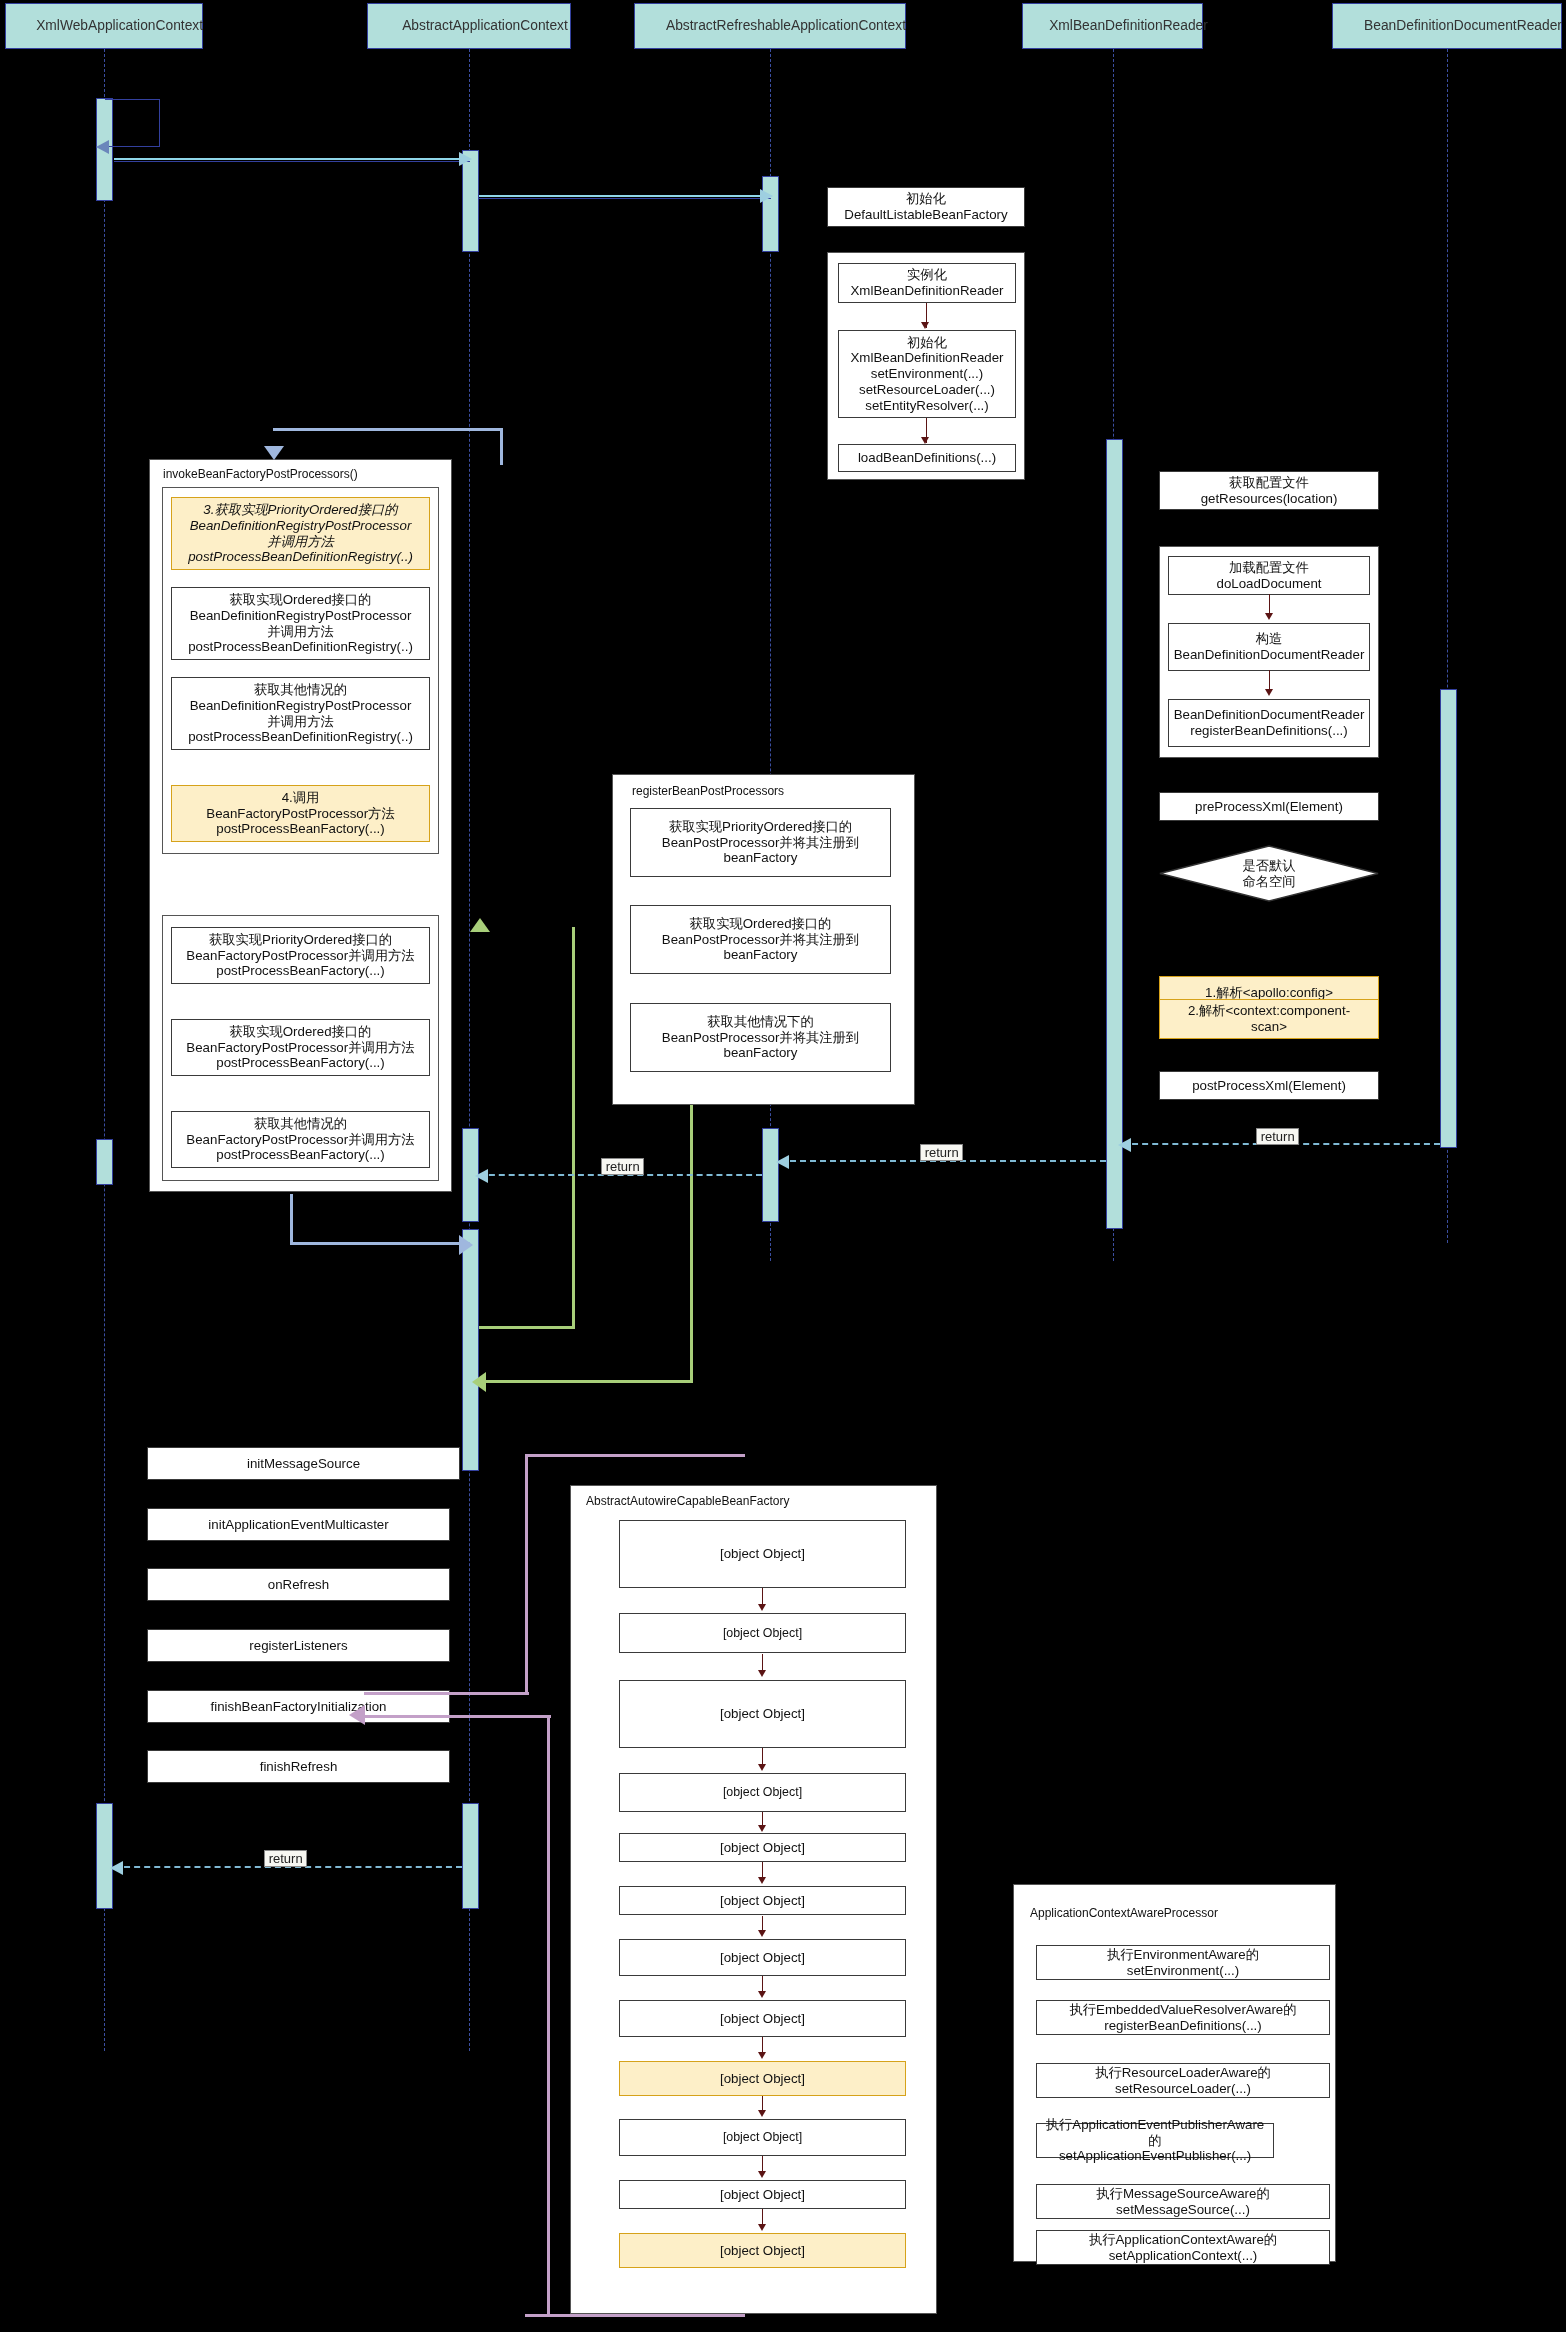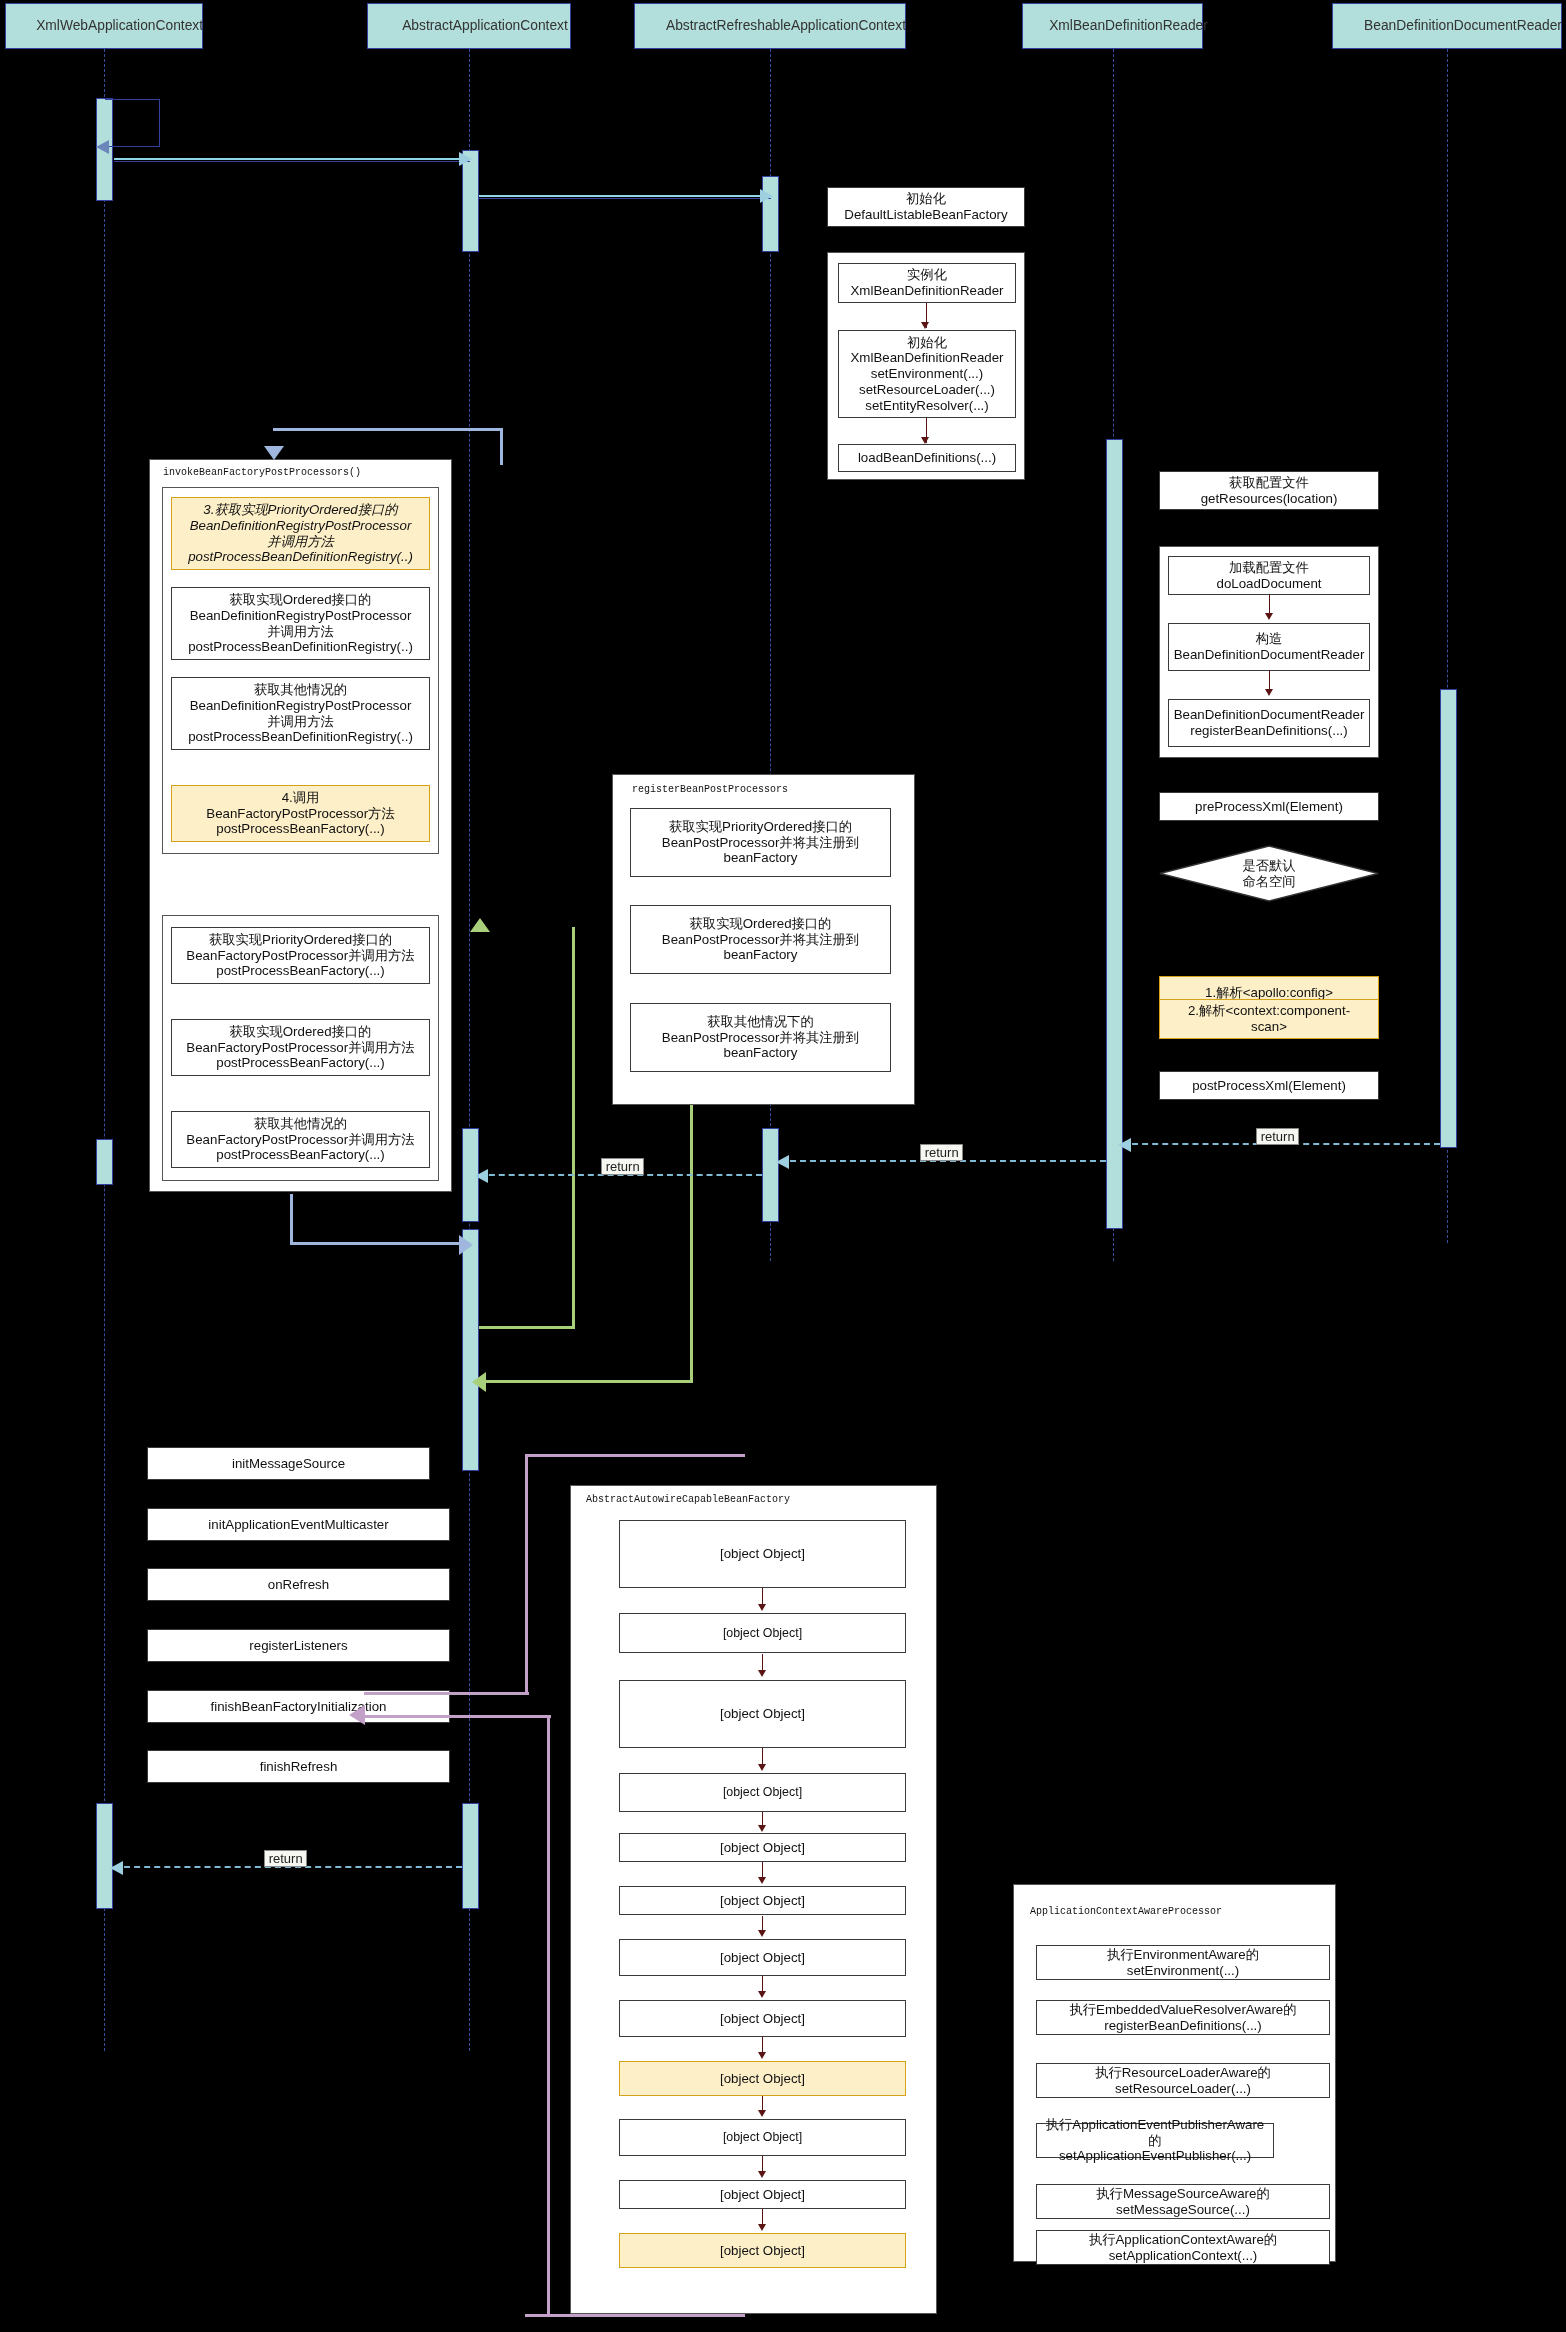--- a/index.html
+++ b/index.html
@@ -20,21 +20,21 @@
 
   
   .box{position:absolute;background:#fff;border:1.4px solid #3a3a3a;box-sizing:border-box;
        display:flex;align-items:center;justify-content:center;text-align:center;
        font-size:13.3px;line-height:1.18;color:#111;padding:1.8px 2.8px;}
   .box.hl{background:#fdefc8;border-color:#d6a21a;}
   .box.plain{border-width:0.9px;}
 
   
   .panel{position:absolute;background:#fff;border:0.9px solid #555;box-sizing:border-box;}
-  .panel-title{position:absolute;font-size:10px;color:#111;font-family:Liberation Mono, monospace;}
+  .panel-title{position:absolute;font-size:12px;color:#111;}
   .inner{position:absolute;border:0.9px solid #555;box-sizing:border-box;background:#fff;}
 
   
   .diamond{position:absolute;}
   .diamond .lbl{position:absolute;left:0;top:0;width:100%;height:100%;
       display:flex;flex-direction:column;align-items:center;justify-content:center;
       font-size:13.3px;line-height:1.2;color:#111;text-align:center;}
 
   
   .vconn{position:absolute;width:0;border-left:1.5px solid #5b1414;}
@@ -223,21 +223,21 @@
 
   <div class="route blue" style="left:290px;top:1194px;width:180px;height:51px;border-top:none;border-right:none;"></div>
   <div class="ahead" style="left:459px;top:1235px;border-top:10px solid transparent;border-bottom:10px solid transparent;border-left:14.7px solid #9fb7de;"></div>
 
   <div class="route green" style="left:479px;top:927px;width:96px;height:402px;border-top:none;border-left:none;"></div>
   <div class="ahead" style="left:470px;top:918px;border-left:10px solid transparent;border-right:10px solid transparent;border-bottom:14.7px solid #a8cf7a;"></div>
 
   <div class="route green" style="left:481px;top:1105px;width:212px;height:278px;border-top:none;border-left:none;"></div>
   <div class="ahead" style="left:472px;top:1372px;border-top:10px solid transparent;border-bottom:10px solid transparent;border-right:14.7px solid #a8cf7a;"></div>
 
-  <div class="box plain" style="left:147px;top:1447px;width:283px;height:33px;">initMessageSource</div>
+  <div class="box plain" style="left:147px;top:1447px;width:313px;height:33px;">initMessageSource</div>
   <div class="box plain" style="left:147px;top:1508px;width:303px;height:33px;">initApplicationEventMulticaster</div>
   <div class="box plain" style="left:147px;top:1568px;width:303px;height:33px;">onRefresh</div>
   <div class="box plain" style="left:147px;top:1629px;width:303px;height:33px;">registerListeners</div>
   <div class="box plain" style="left:147px;top:1690px;width:303px;height:33px;">finishBeanFactoryInitialization</div>
   <div class="box plain" style="left:147px;top:1750px;width:303px;height:33px;">finishRefresh</div>
 
   <div class="panel" style="left:570px;top:1485px;width:367px;height:829px;"></div>
   <div class="panel-title" style="left:586px;top:1494px;">AbstractAutowireCapableBeanFactory</div>
 
   <div class="box" style="left:619px;top:1520px;width:287px;height:68px;white-space:pre-line;">[object Object]</div>

